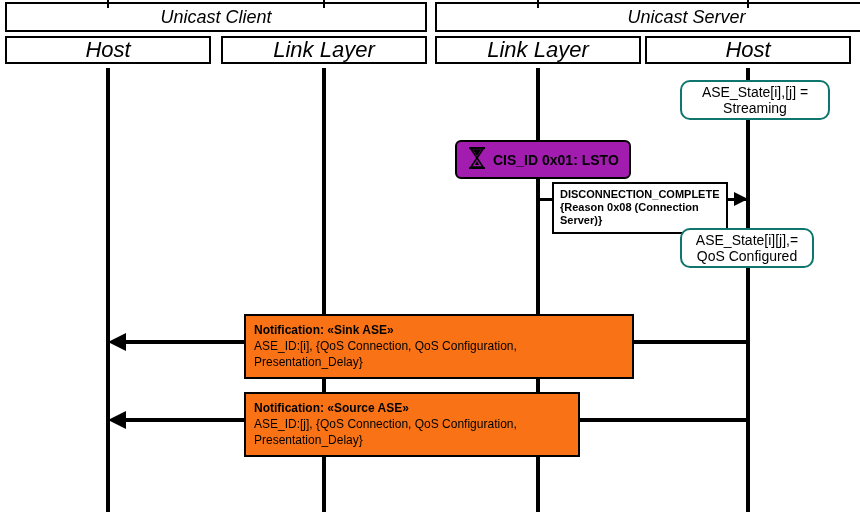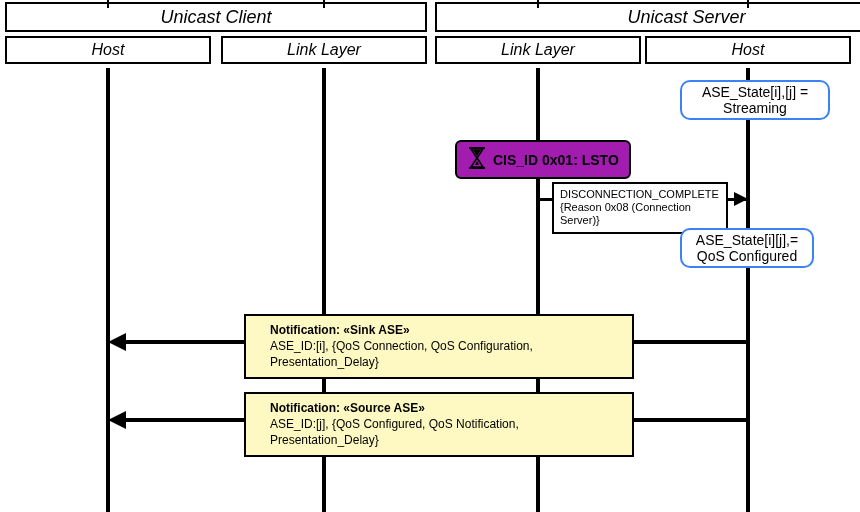--- a/index.html
+++ b/index.html
@@ -18,31 +18,31 @@
     border: 2px solid #000;
     border-radius: 0;
     background: #fff;
     text-align: center;
     display: flex;
     align-items: center;
     justify-content: center;
     font-size: 18px;
     font-style: italic;
   }
-  .sub-box { font-size: 16px; }
+  .sub-box { font-size: 22px; }
   .lifeline {
     position: absolute;
     width: 4px;
     background: #000;
     top: 68px;
     height: 444px;
   }
   .state-box {
     position: absolute;
-    border: 2px solid #3b82f6;
+    border: 2px solid #0f766e;
     border-radius: 10px;
     background: #fff;
     font-size: 14px;
     text-align: center;
     display: flex;
     align-items: center;
     justify-content: center;
     padding: 2px 6px;
   }
   .lsto-box {
@@ -55,30 +55,30 @@
     display: flex;
     align-items: center;
     gap: 6px;
     padding: 4px 10px;
   }
   .msg-box {
     position: absolute;
     border: 2px solid #000;
     background: #fff;
     font-size: 11px;
-    font-weight: normal;
+    font-weight: bold;
     padding: 4px 6px;
     line-height: 1.2;
   }
   .notif-box {
     position: absolute;
     border: 2px solid #000;
-    background: #fef9c3;
+    background: #f97316;
     font-size: 12px;
-    padding: 6px 24px;
+    padding: 6px 8px;
     line-height: 1.35;
   }
   .notif-title { font-weight: bold; }
   .arrow {
     position: absolute;
     height: 3px;
     background: #000;
   }
   .arrow-head-r {
     position: absolute;
@@ -149,16 +149,16 @@
 
 <div class="arrow" style="left:122px; top:340px; width:628px; height:4px;"></div>
 <div class="arrow-head-l" style="left:108px; top:333px;"></div>
 <div class="notif-box" style="left:244px; top:314px; width:390px;">
   <div class="notif-title">Notification: «Sink ASE»</div>
   <div>ASE_ID:[i], {QoS Connection, QoS Configuration, Presentation_Delay}</div>
 </div>
 
 <div class="arrow" style="left:122px; top:418px; width:628px; height:4px;"></div>
 <div class="arrow-head-l" style="left:108px; top:411px;"></div>
-<div class="notif-box" style="left:244px; top:392px; width:390px;">
+<div class="notif-box" style="left:244px; top:392px; width:336px;">
   <div class="notif-title">Notification: «Source ASE»</div>
-  <div>ASE_ID:[j], {QoS Configured, QoS Notification, Presentation_Delay}</div>
+  <div>ASE_ID:[j], {QoS Connection, QoS Configuration, Presentation_Delay}</div>
 </div>
 
 </body></html>

